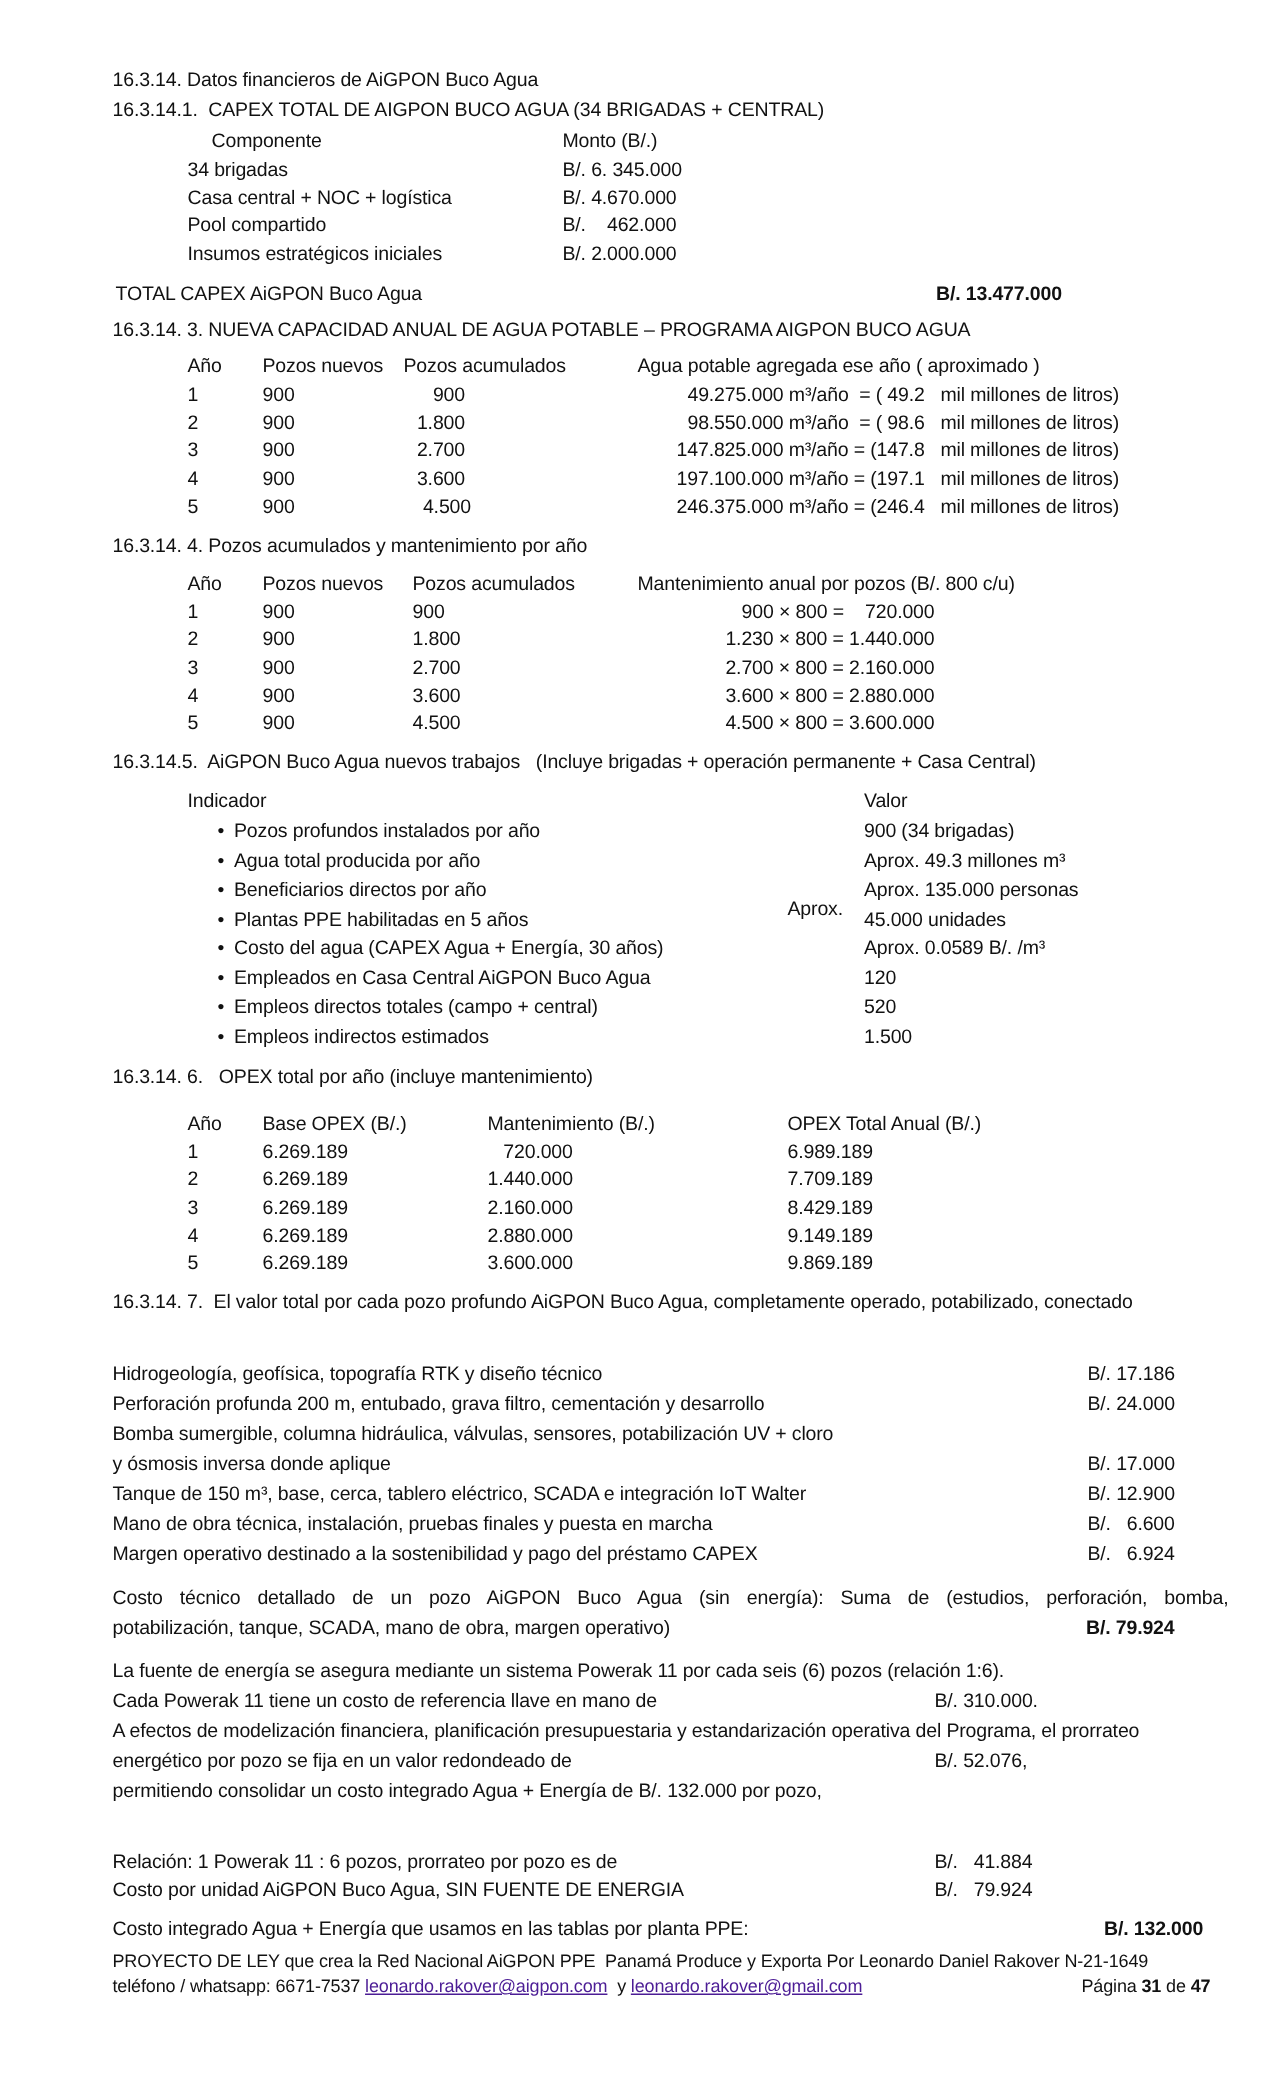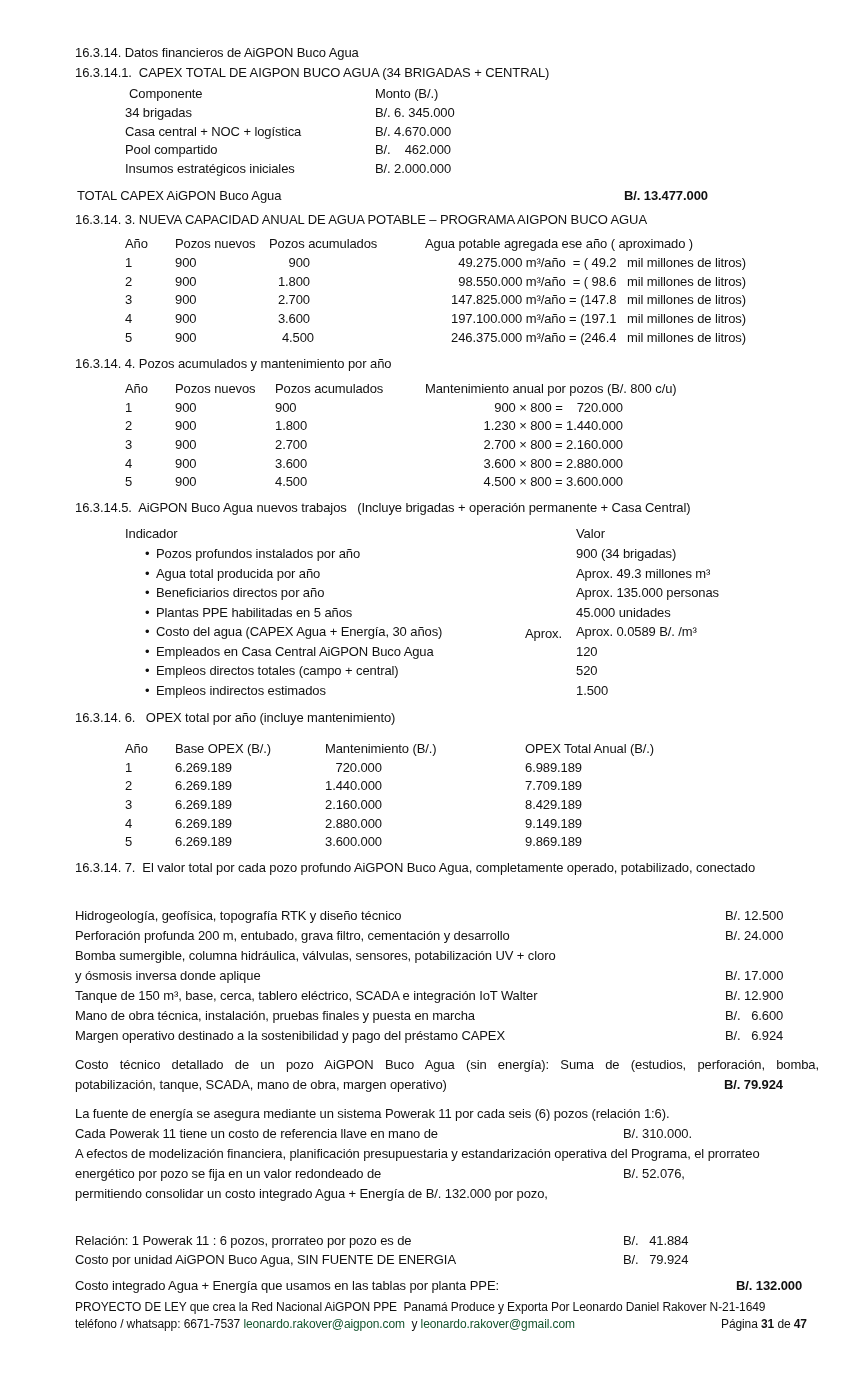--- a/index.html
+++ b/index.html
@@ -4,31 +4,31 @@
 <style>
   html, body { margin: 0; padding: 0; background: #ffffff; }
   body { width: 850px; height: 1400px; position: relative; overflow: hidden;
          font-family: "Liberation Sans", "DejaVu Sans", sans-serif; color: #111111; }
   .page { position: absolute; left: 0; top: 0; width: 850px; height: 1400px; }
   .t { position: absolute; font-size: 13px; line-height: 16px; white-space: pre; letter-spacing: -0.1px; }
   .b { font-weight: bold; }
   .r { text-align: right; }
   .sm { font-size: 12px; }
   .bullet::before { content: "\2022"; position: absolute; left: -11px; }
-  a.link { color: #14532d; }
+  a.link { color: #4c1d95; text-decoration: underline; }
   .just { white-space: normal; text-align: justify; text-align-last: justify; width: 744px; }
 </style>
 </head>
 <body>
 
 <div class="page">
 
   <div class="t" style="left:75px;top:45px">16.3.14. Datos financieros de AiGPON Buco Agua</div>
   <div class="t" style="left:75px;top:65px">16.3.14.1.  CAPEX TOTAL DE AIGPON BUCO AGUA (34 BRIGADAS + CENTRAL)</div>
-  <div class="t" style="left:129px;top:86px">Componente</div>
+  <div class="t" style="left:141px;top:86px">Componente</div>
   <div class="t" style="left:375px;top:86px">Monto (B/.)</div>
 
   <div class="t" style="left:125px;top:105px">34 brigadas</div>
   <div class="t" style="left:375px;top:105px">B/. 6. 345.000</div>
   <div class="t" style="left:125px;top:124px">Casa central + NOC + logística</div>
   <div class="t" style="left:375px;top:124px">B/. 4.670.000</div>
   <div class="t" style="left:125px;top:142px">Pool compartido</div>
   <div class="t" style="left:375px;top:142px">B/.    462.000</div>
   <div class="t" style="left:125px;top:161px">Insumos estratégicos iniciales</div>
   <div class="t" style="left:375px;top:161px">B/. 2.000.000</div>
@@ -102,21 +102,21 @@
   <div class="t" style="left:125px;top:526px">Indicador</div>
   <div class="t" style="left:576px;top:526px">Valor</div>
 
   <div class="t bullet" style="left:156px;top:546px">Pozos profundos instalados por año</div>
   <div class="t" style="left:576px;top:546px">900 (34 brigadas)</div>
   <div class="t bullet" style="left:156px;top:566px">Agua total producida por año</div>
   <div class="t" style="left:576px;top:566px">Aprox. 49.3 millones m³</div>
   <div class="t bullet" style="left:156px;top:585px">Beneficiarios directos por año</div>
   <div class="t" style="left:576px;top:585px">Aprox. 135.000 personas</div>
   <div class="t bullet" style="left:156px;top:605px">Plantas PPE habilitadas en 5 años</div>
-  <div class="t" style="left:525px;top:626px">Aprox.</div>
+  <div class="t" style="left:525px;top:598px">Aprox.</div>
   <div class="t" style="left:576px;top:605px">45.000 unidades</div>
   <div class="t bullet" style="left:156px;top:624px">Costo del agua (CAPEX Agua + Energía, 30 años)</div>
   <div class="t" style="left:576px;top:624px">Aprox. 0.0589 B/. /m³</div>
   <div class="t bullet" style="left:156px;top:644px">Empleados en Casa Central AiGPON Buco Agua</div>
   <div class="t" style="left:576px;top:644px">120</div>
   <div class="t bullet" style="left:156px;top:663px">Empleos directos totales (campo + central)</div>
   <div class="t" style="left:576px;top:663px">520</div>
   <div class="t bullet" style="left:156px;top:683px">Empleos indirectos estimados</div>
   <div class="t" style="left:576px;top:683px">1.500</div>
 
@@ -147,21 +147,21 @@
   <div class="t" style="left:525px;top:816px">9.149.189</div>
 
   <div class="t" style="left:125px;top:834px">5</div>
   <div class="t" style="left:175px;top:834px">6.269.189</div>
   <div class="t" style="left:325px;top:834px">3.600.000</div>
   <div class="t" style="left:525px;top:834px">9.869.189</div>
 
   <div class="t" style="left:75px;top:860px">16.3.14. 7.  El valor total por cada pozo profundo AiGPON Buco Agua, completamente operado, potabilizado, conectado</div>
 
   <div class="t" style="left:75px;top:908px">Hidrogeología, geofísica, topografía RTK y diseño técnico</div>
-  <div class="t" style="left:725px;top:908px">B/. 12.500</div>
+  <div class="t" style="left:725px;top:908px">B/. 17.186</div>
   <div class="t" style="left:75px;top:928px">Perforación profunda 200 m, entubado, grava filtro, cementación y desarrollo</div>
   <div class="t" style="left:725px;top:928px">B/. 24.000</div>
   <div class="t" style="left:75px;top:948px">Bomba sumergible, columna hidráulica, válvulas, sensores, potabilización UV + cloro</div>
   <div class="t" style="left:75px;top:968px">y ósmosis inversa donde aplique</div>
   <div class="t" style="left:725px;top:968px">B/. 17.000</div>
   <div class="t" style="left:75px;top:988px">Tanque de 150 m³, base, cerca, tablero eléctrico, SCADA e integración IoT Walter</div>
   <div class="t" style="left:725px;top:988px">B/. 12.900</div>
   <div class="t" style="left:75px;top:1008px">Mano de obra técnica, instalación, pruebas finales y puesta en marcha</div>
   <div class="t" style="left:725px;top:1008px">B/.   6.600</div>
   <div class="t" style="left:75px;top:1028px">Margen operativo destinado a la sostenibilidad y pago del préstamo CAPEX</div>

